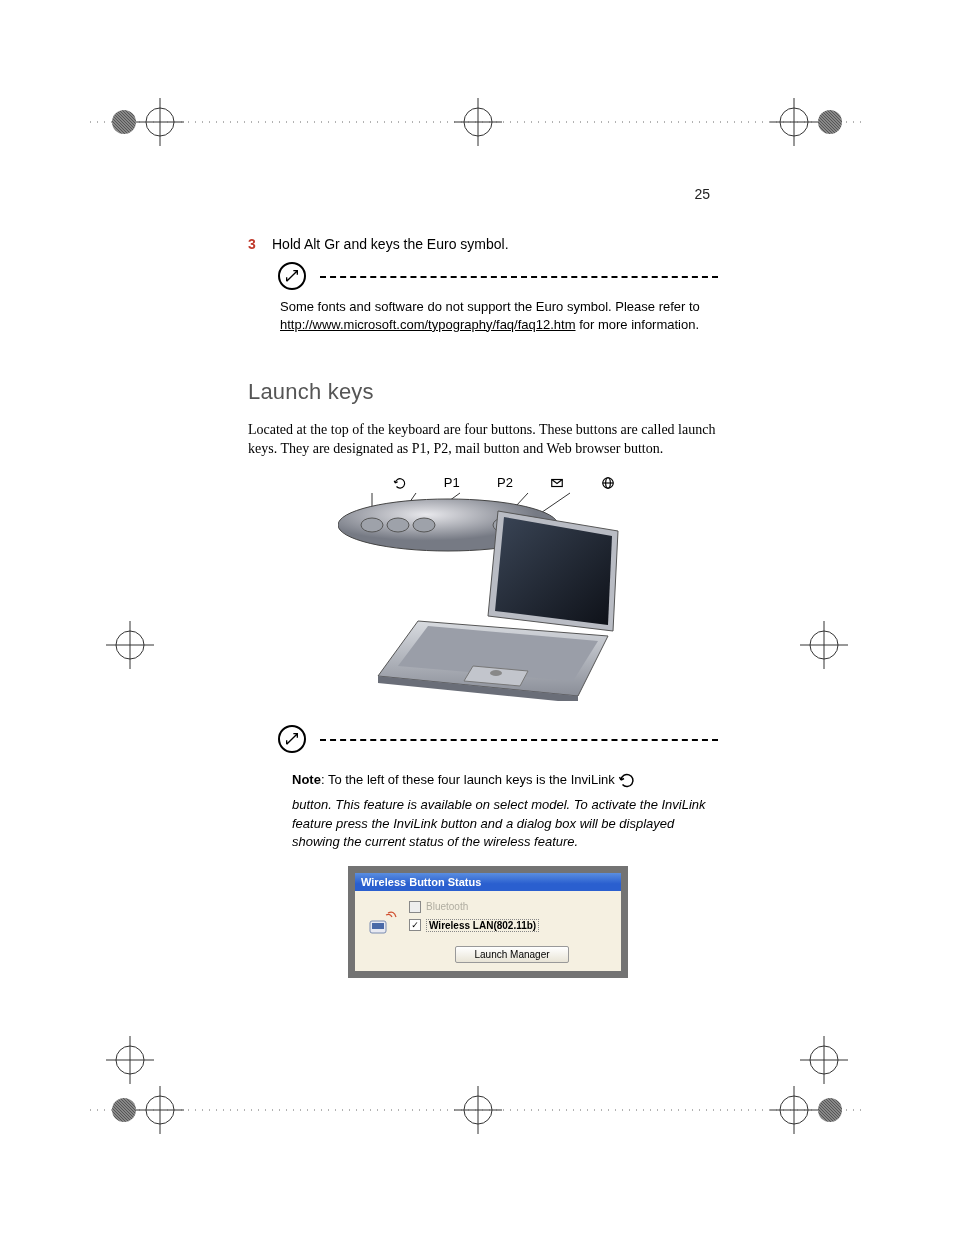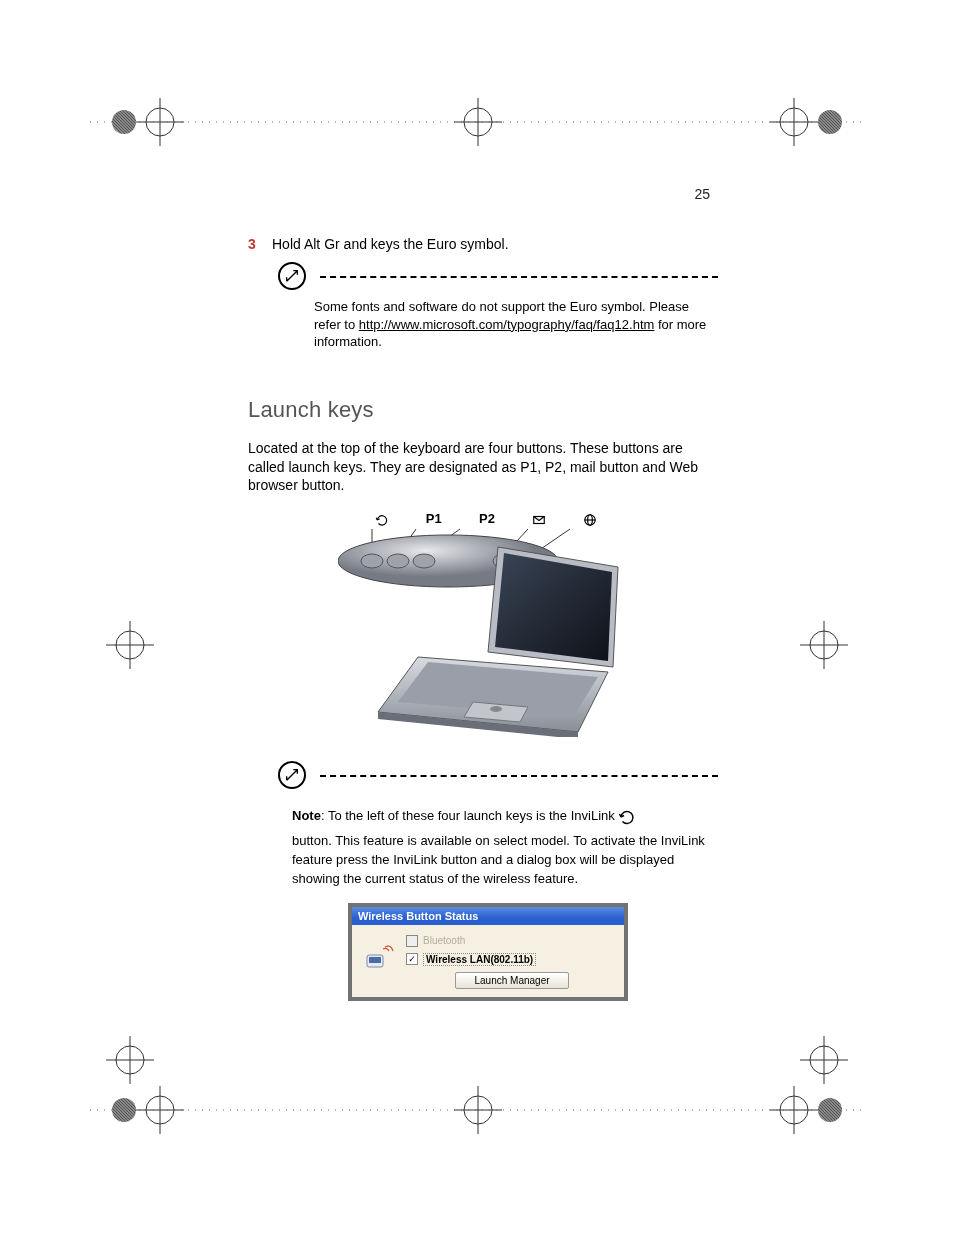--- a/index.html
+++ b/index.html
@@ -51,78 +51,79 @@
     margin-top: -4px;
     position: relative;
   }
   .note-icon svg { width: 16px; height: 16px; }
   .dash-line {
     flex: 1;
     border-top: 2px dashed #000;
     margin-top: 10px;
   }
   .note-body {
-    margin-left: 66px;
+    margin-left: 32px;
     margin-right: 10px;
     margin-top: 8px;
     font-size: 13px;
     line-height: 1.35;
   }
   .note-body a { color: #000; text-decoration: underline; }
   h2.launch {
     font-weight: 300;
     font-size: 22px;
     color: #555;
     margin-top: 46px;
     letter-spacing: 0.2px;
   }
   .para {
     margin-top: 16px;
     font-size: 14px;
     line-height: 1.35;
+    font-family: Liberation Serif, serif;
   }
   .figure {
     margin-top: 22px;
     display: flex;
     justify-content: center;
   }
   .laptop-wrap {
     width: 290px;
     height: 220px;
     position: relative;
   }
   .key-labels {
     position: absolute;
     top: -6px;
-    left: 18px;
+    left: 36px;
     width: 260px;
     display: flex;
     justify-content: space-around;
     font-size: 13px;
-    font-weight: bold;
+    font-weight: normal;
   }
   .key-labels span svg { width: 14px; height: 14px; vertical-align: middle; }
   .laptop-svg { width: 100%; height: 100%; }
   .note2-body {
     margin-left: 66px;
     margin-right: 10px;
     font-size: 13px;
     line-height: 1.45;
   }
   .note2-body b { font-weight: bold; }
   .invilink-icon {
     display: inline-block;
     vertical-align: middle;
     width: 18px; height: 18px;
   }
   .dialog {
     margin-top: 14px;
     margin-left: 100px;
     width: 280px;
-    border: 4px solid #737373;
+    border: 7px solid #737373;
     background: #f5f0e1;
     font-family: Tahoma, sans-serif;
   }
   .dialog-title {
     background: linear-gradient(180deg,#5a8ee0 0%,#2a5fcf 60%,#2a5fcf 100%);
     color: #fff;
     font-size: 11px;
     font-weight: bold;
     padding: 3px 6px;
   }
@@ -131,35 +132,35 @@
     padding: 10px 6px 8px 6px;
     font-size: 10px;
   }
   .dialog-icon {
     width: 40px;
     flex: 0 0 40px;
     display: flex; align-items: flex-start; justify-content: center;
     padding-top: 4px;
   }
   .dialog-right { flex: 1; margin-left: 8px; }
-  .chk-row { display: flex; align-items: center; margin-bottom: 6px; }
+  .chk-row { display: flex; align-items: flex-start; margin-bottom: 6px; }
   .chk {
     width: 12px; height: 12px;
     border: 1px solid #888;
     background: #fff;
     margin-right: 5px;
     font-size: 9px;
     line-height: 10px;
     text-align: center;
   }
   .chk.disabled { background: #eee; }
   .chk.checked::after { content: "✓"; font-size: 9px; }
   .chk-label.disabled { color: #b0ada1; }
   .chk-label.dotted { border: 1px dotted #888; padding: 0 2px; font-weight: bold; }
-  .btn-row { text-align: center; margin-top: 6px; }
+  .btn-row { text-align: center; margin-top: 14px; }
   .dlg-btn {
     display: inline-block;
     border: 1px solid #999;
     background: linear-gradient(#fff,#e8e4d6);
     font-size: 10px;
     padding: 2px 18px;
     border-radius: 2px;
   }
 </style>
 </head>
@@ -346,21 +347,21 @@
     </div>
     <div class="dash-line"></div>
   </div>
 
   <div class="note2-body" style="margin-top:18px;margin-left:44px;">
     <b>Note</b><span>: To the left of these four launch keys is the InviLink </span>
     <span class="invilink-icon"><svg viewBox="0 0 24 24" stroke="#000" fill="none" stroke-width="2">
           <path d="M4 12 A8 8 0 1 1 6 18"></path>
           <path d="M4 12 L2 8 M4 12 L8 10"></path>
         </svg></span>
-    <div style="margin-top:6px;">button.  This feature is available on select model.  To activate the InviLink feature press the InviLink button and a dialog box will be displayed showing the current status of the wireless feature.</div>
+    <div style="margin-top:6px;font-style:italic;">button.  This feature is available on select model.  To activate the InviLink feature press the InviLink button and a dialog box will be displayed showing the current status of the wireless feature.</div>
   </div>
 
   <div class="dialog">
     <div class="dialog-title">Wireless Button Status</div>
     <div class="dialog-body">
       <div class="dialog-icon">
         <svg width="34" height="34" viewBox="0 0 34 34">
           <rect x="6" y="16" width="16" height="12" rx="2" fill="#e8eaf2" stroke="#7a8cb0"></rect>
           <rect x="8" y="18" width="12" height="6" fill="#4a6aa8"></rect>
           <path d="M22 10 Q26 8 28 12" stroke="#d05030" fill="none" stroke-width="1.2"></path>

